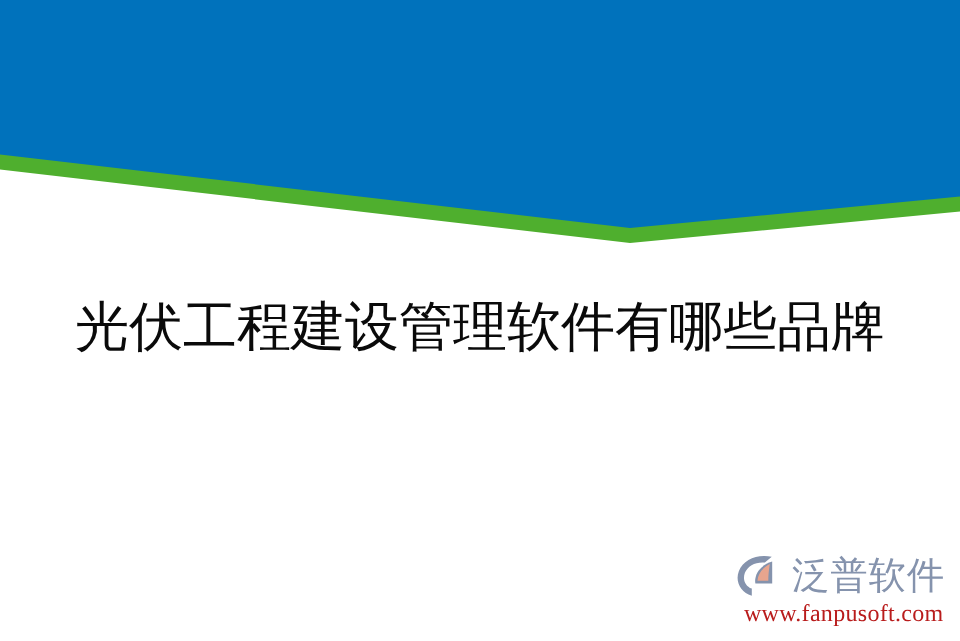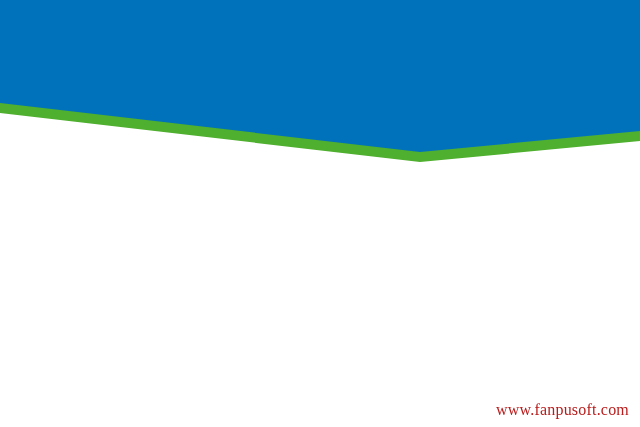--- a/index.html
+++ b/index.html
@@ -102,18 +102,33 @@
 
   <div id="banner">
     <svg viewBox="0 0 640 180" width="640" height="180" xmlns="http://www.w3.org/2000/svg" aria-hidden="true">
 
       <polygon points="0,0 640,0 640,141 420,162 0,113" fill="#4FAF2E"></polygon>
 
       <polygon points="0,0 640,0 640,131 420,152 0,103" fill="#0072BC"></polygon>
     </svg>
   </div>
 
+  <div id="title-block">
+    <span id="title-text">光伏工程建设管理软件有哪些品牌</span>
+  </div>
 
   <div id="brand">
+    <div id="brand-top">
+      <svg id="brand-mark" viewBox="0 0 36 32" xmlns="http://www.w3.org/2000/svg" aria-hidden="true">
+
+        <path d="M25.5 3.2 C16 1.2 6.5 5.2 3.6 12.6 C0.9 19.6 4.6 26.9 12.2 29.2
+                 L12.2 24.4 C7.8 22.7 5.9 18.3 7.6 13.9 C9.4 9.2 14.9 6.4 20.9 7.0 Z" fill="#8593ad"></path>
+
+        <path d="M25.8 6.4 L25.8 21.0 L14.6 21.0 C13.6 16.0 17.0 9.0 25.8 6.4 Z" fill="#8593ad"></path>
+
+        <path d="M24.2 8.0 C19.4 10.4 16.2 14.6 16.0 19.2 L23.2 19.2 C23.2 15.6 23.6 11.6 24.2 8.0 Z" fill="#e8a58e"></path>
+      </svg>
+      <span id="brand-name">泛普软件</span>
+    </div>
     <div id="brand-url">www.fanpusoft.com</div>
   </div>
 
 </div>
 
 </body></html>

